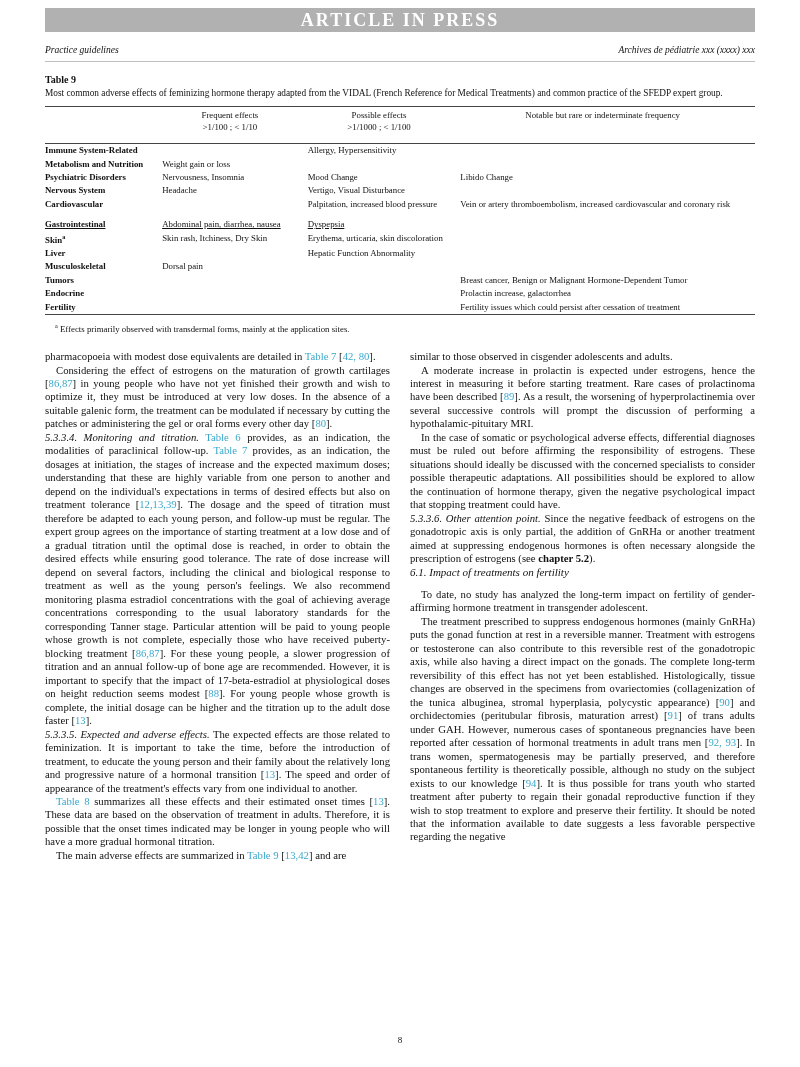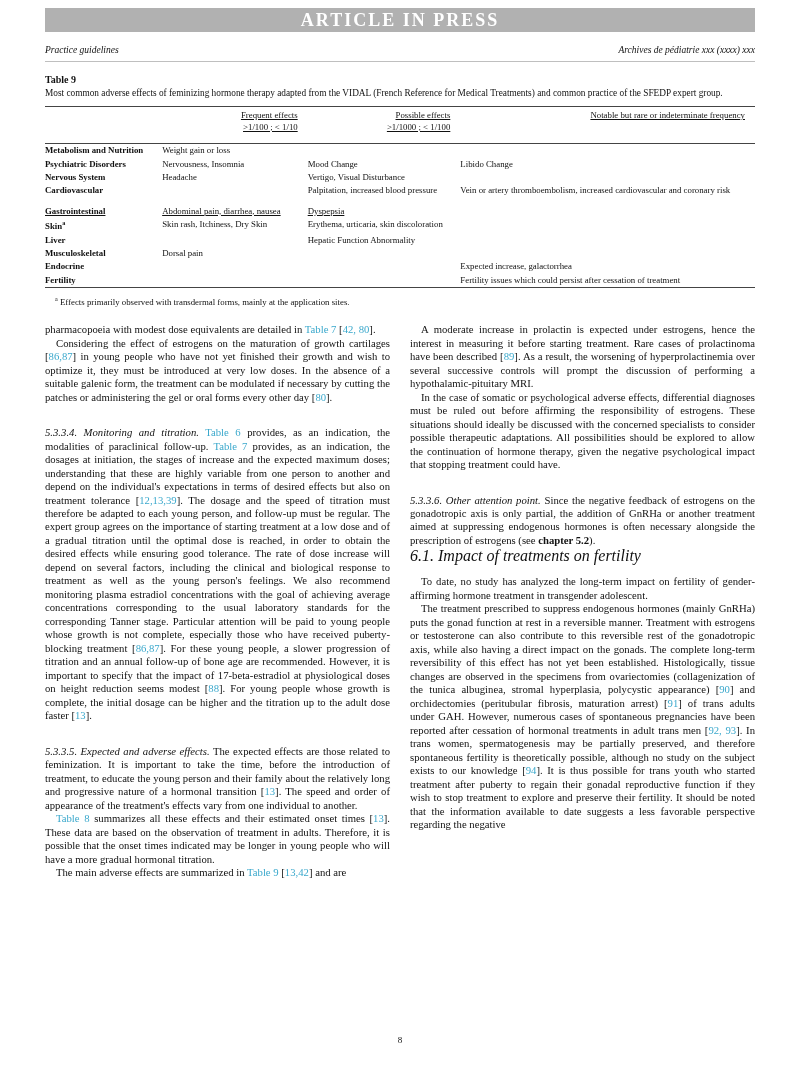--- a/index.html
+++ b/index.html
@@ -4,36 +4,36 @@
 <style>
   html,body{margin:0;padding:0;background:#fff;}
   body{width:800px;height:1067px;font-family:"Liberation Serif",serif;color:#111;}
   .page{position:relative;width:800px;height:1067px;box-sizing:border-box;padding:8px 45px 0;overflow:hidden;}
   .banner{background:var(--banner-bg,#b1b1b1);color:#fff;font-family:Liberation Serif, serif;font-weight:bold;font-size:18px;letter-spacing:2px;text-align:center;height:24px;line-height:24px;}
   .runhead{display:flex;justify-content:space-between;align-items:baseline;font-style:italic;font-size:9.5px;margin-top:13px;padding-bottom:6px;border-bottom:1px solid #bfbfbf;}
   .tbl-label{font-weight:bold;font-size:10px;margin-top:12px;}
   .tbl-caption{font-size:9.3px;line-height:1.32;margin-top:2px;margin-bottom:7px;}
   table.tbl{width:100%;border-collapse:collapse;font-size:8.8px;line-height:1.3;border-top:1px solid #444;border-bottom:1px solid #444;table-layout:fixed;}
   .tbl thead tr{border-bottom:1px solid #444;}
-  .tbl th{font-weight:normal;text-align:right;vertical-align:top;padding:3px 10px 10px 0;text-decoration:underline;}
+  .tbl th{font-weight:normal;text-align:center;vertical-align:top;padding:3px 10px 10px 0;}
   .tbl td{vertical-align:top;padding:1px 10px 1px 0;}
   .tbl td.cat{font-weight:bold;}
   .tbl tr.gap td{padding-top:8px;text-decoration:underline;}
   sup{font-size:70%;}
   .tbl-footnote{font-size:8.8px;margin-top:8px;text-indent:10px;}
   .body-cols{display:flex;gap:20px;margin-top:16px;}
   .col{flex:1;min-width:0;}
   p.para{margin:0;font-size:10.7px;line-height:1.26;text-align:justify;}
   p.indent{text-indent:11px;}
-  p.sect{margin-top:22px;}
+  p.sect{margin-top:0;}
   .run-head{font-style:italic;}
   .link{color:var(--link-color,#3aa8cc);cursor:pointer;}
   .bold{font-weight:bold;}
   .h-bold{font-weight:bold;font-size:10.7px;margin:13px 0 11px;}
-  .h-italic{font-style:italic;font-size:16px;margin:0 0 10px;}
+  .h-italic{font-style:italic;font-size:11px;margin:0 0 10px;}
   .pageno{position:absolute;bottom:22px;left:0;right:0;text-align:center;font-size:9px;}
 </style>
 </head>
 <body>
 
 <div class="page">
 
   <div class="banner">ARTICLE IN PRESS</div>
 
   <div class="runhead">
@@ -63,20 +63,26 @@
             <th>
               <div>Possible effects</div>
               <div>&gt;1/1000 ; &lt; 1/100</div>
             </th>
             <th>
               <div>Notable but rare or indeterminate frequency</div>
             </th>
           </tr>
         </thead>
       <tbody id="tbl-body">
+          <tr>
+            <td class="cat">Immune System-Related</td>
+            <td></td>
+            <td>Allergy, Hypersensitivity</td>
+            <td></td>
+          </tr>
           <tr>
             <td class="cat">Metabolism and Nutrition</td>
             <td>Weight gain or loss</td>
             <td></td>
             <td></td>
           </tr>
           <tr>
             <td class="cat">Psychiatric Disorders</td>
             <td>Nervousness, Insomnia</td>
             <td>Mood Change</td>
@@ -112,24 +118,30 @@
             <td>Hepatic Function Abnormality</td>
             <td></td>
           </tr>
           <tr>
             <td class="cat">Musculoskeletal</td>
             <td>Dorsal pain</td>
             <td></td>
             <td></td>
           </tr>
           <tr>
+            <td class="cat">Tumors</td>
+            <td></td>
+            <td></td>
+            <td>Breast cancer, Benign or Malignant Hormone-Dependent Tumor</td>
+          </tr>
+          <tr>
             <td class="cat">Endocrine</td>
             <td></td>
             <td></td>
-            <td>Expected increase, galactorrhea</td>
+            <td>Prolactin increase, galactorrhea</td>
           </tr>
           <tr>
             <td class="cat">Fertility</td>
             <td></td>
             <td></td>
             <td>Fertility issues which could persist after cessation of treatment</td>
           </tr>
         </tbody>
     </table>
     <div class="tbl-footnote"><sup>a</sup><span> Effects primarily observed with transdermal forms, mainly at the application sites.</span></div>
@@ -138,20 +150,21 @@
   <div class="body-cols">
     <div class="col" id="col-left">
         <p class="para"><span>pharmacopoeia with modest dose equivalents are detailed in </span><span class="link">Table 7</span><span> [</span><span class="link">42, 80</span><span>].</span></p>
         <p class="para indent"><span>Considering the effect of estrogens on the maturation of growth cartilages [</span><span class="link">86,87</span><span>] in young people who have not yet finished their growth and wish to optimize it, they must be introduced at very low doses. In the absence of a suitable galenic form, the treatment can be modulated if necessary by cutting the patches or administering the gel or oral forms every other day [</span><span class="link">80</span><span>].</span></p>
         <p class="para sect"><span class="run-head">5.3.3.4. Monitoring and titration.</span><span> </span><span class="link">Table 6</span><span> provides, as an indication, the modalities of paraclinical follow-up. </span><span class="link">Table 7</span><span> provides, as an indication, the dosages at initiation, the stages of increase and the expected maximum doses; understanding that these are highly variable from one person to another and depend on the individual's expectations in terms of desired effects but also on treatment tolerance [</span><span class="link">12,13,39</span><span>]. The dosage and the speed of titration must therefore be adapted to each young person, and follow-up must be regular. The expert group agrees on the importance of starting treatment at a low dose and of a gradual titration until the optimal dose is reached, in order to obtain the desired effects while ensuring good tolerance. The rate of dose increase will depend on several factors, including the clinical and biological response to treatment as well as the young person's feelings. We also recommend monitoring plasma estradiol concentrations with the goal of achieving average concentrations corresponding to the usual laboratory standards for the corresponding Tanner stage. Particular attention will be paid to young people whose growth is not complete, especially those who have received puberty-blocking treatment [</span><span class="link">86,87</span><span>]. For these young people, a slower progression of titration and an annual follow-up of bone age are recommended. However, it is important to specify that the impact of 17-beta-estradiol at physiological doses on height reduction seems modest [</span><span class="link">88</span><span>]. For young people whose growth is complete, the initial dosage can be higher and the titration up to the adult dose faster [</span><span class="link">13</span><span>].</span></p>
         <p class="para sect"><span class="run-head">5.3.3.5. Expected and adverse effects.</span><span> The expected effects are those related to feminization. It is important to take the time, before the introduction of treatment, to educate the young person and their family about the relatively long and progressive nature of a hormonal transition [</span><span class="link">13</span><span>]. The speed and order of appearance of the treatment's effects vary from one individual to another.</span></p>
         <p class="para indent"><span class="link">Table 8</span><span> summarizes all these effects and their estimated onset times [</span><span class="link">13</span><span>]. These data are based on the observation of treatment in adults. Therefore, it is possible that the onset times indicated may be longer in young people who will have a more gradual hormonal titration.</span></p>
         <p class="para indent"><span>The main adverse effects are summarized in </span><span class="link">Table 9</span><span> [</span><span class="link">13,42</span><span>] and are</span></p>
       </div>
     <div class="col" id="col-right">
+        <p class="para"><span>similar to those observed in cisgender adolescents and adults.</span></p>
         <p class="para indent"><span>A moderate increase in prolactin is expected under estrogens, hence the interest in measuring it before starting treatment. Rare cases of prolactinoma have been described [</span><span class="link">89</span><span>]. As a result, the worsening of hyperprolactinemia over several successive controls will prompt the discussion of performing a hypothalamic-pituitary MRI.</span></p>
         <p class="para indent"><span>In the case of somatic or psychological adverse effects, differential diagnoses must be ruled out before affirming the responsibility of estrogens. These situations should ideally be discussed with the concerned specialists to consider possible therapeutic adaptations. All possibilities should be explored to allow the continuation of hormone therapy, given the negative psychological impact that stopping treatment could have.</span></p>
         <p class="para sect"><span class="run-head">5.3.3.6. Other attention point.</span><span> Since the negative feedback of estrogens on the gonadotropic axis is only partial, the addition of GnRHa or another treatment aimed at suppressing endogenous hormones is often necessary alongside the prescription of estrogens (see </span><span class="bold">chapter 5.2</span><span>).</span></p>
         <div class="h-italic">6.1. Impact of treatments on fertility</div>
         <p class="para indent"><span>To date, no study has analyzed the long-term impact on fertility of gender-affirming hormone treatment in transgender adolescent.</span></p>
         <p class="para indent"><span>The treatment prescribed to suppress endogenous hormones (mainly GnRHa) puts the gonad function at rest in a reversible manner. Treatment with estrogens or testosterone can also contribute to this reversible rest of the gonadotropic axis, while also having a direct impact on the gonads. The complete long-term reversibility of this effect has not yet been established. Histologically, tissue changes are observed in the specimens from ovariectomies (collagenization of the tunica albuginea, stromal hyperplasia, polycystic appearance) [</span><span class="link">90</span><span>] and orchidectomies (peritubular fibrosis, maturation arrest) [</span><span class="link">91</span><span>] of trans adults under GAH. However, numerous cases of spontaneous pregnancies have been reported after cessation of hormonal treatments in adult trans men [</span><span class="link">92, 93</span><span>]. In trans women, spermatogenesis may be partially preserved, and therefore spontaneous fertility is theoretically possible, although no study on the subject exists to our knowledge [</span><span class="link">94</span><span>]. It is thus possible for trans youth who started treatment after puberty to regain their gonadal reproductive function if they wish to stop treatment to explore and preserve their fertility. It should be noted that the information available to date suggests a less favorable perspective regarding the negative</span></p>
       </div>
   </div>
 
   <div class="pageno">8</div>

